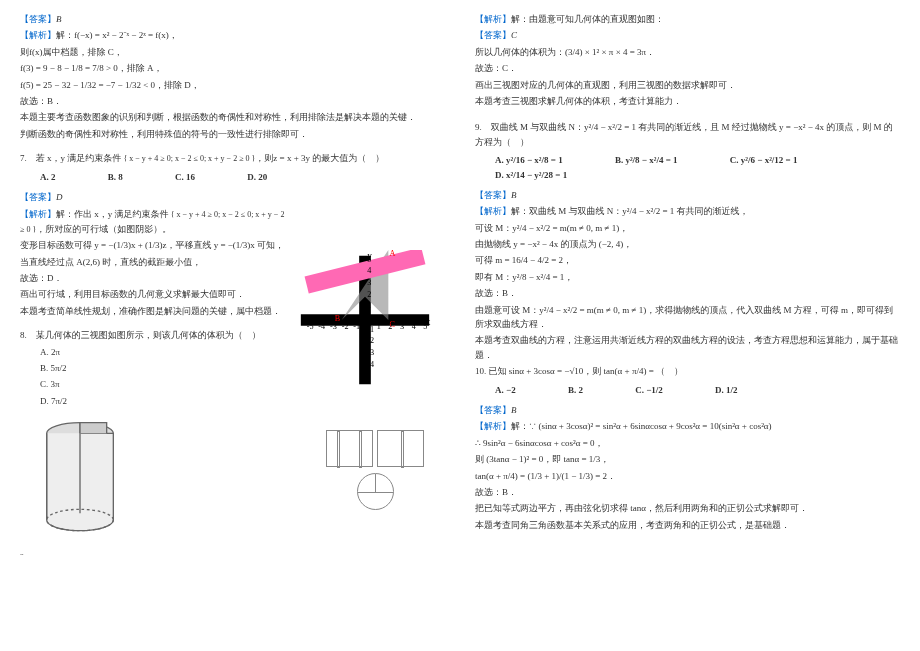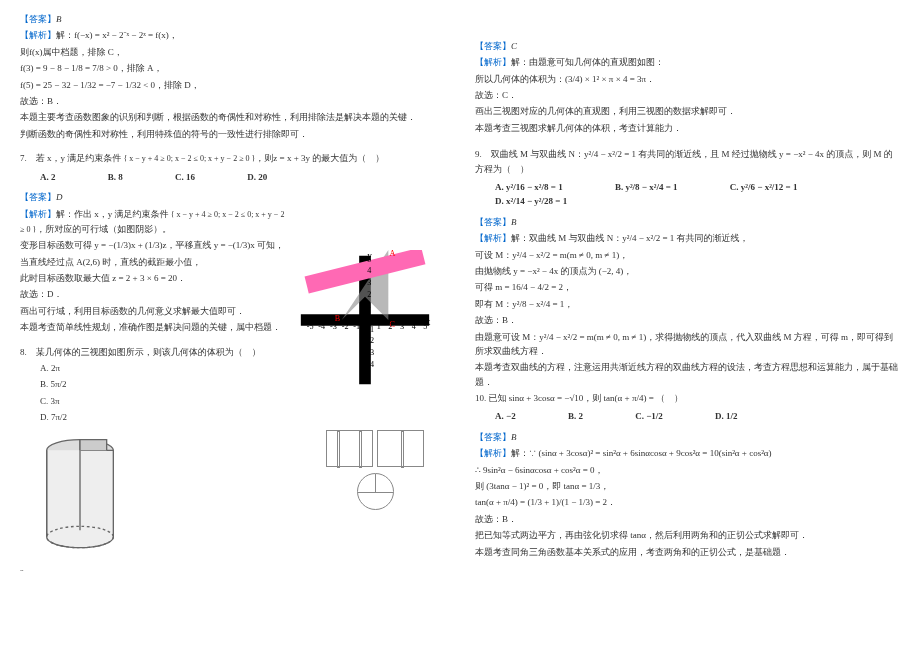--- a/index.html
+++ b/index.html
@@ -9,21 +9,20 @@
     font-size: 9px;
     line-height: 1.6;
     color: #333;
     background: #fff;
     width: 920px;
     box-sizing: border-box;
   }
   .page {
     display: flex;
     gap: 30px;
-    align-items: flex-end;
   }
   .col {
     flex: 1;
     position: relative;
   }
   .blue { color: #0066cc; }
   p { margin: 2px 0; }
   .opts { margin: 4px 0 6px 20px; }
   .opts span { display: inline-block; margin-right: 50px; font-weight: bold; }
   .graph {
@@ -74,21 +73,20 @@
       <span>A. 2</span>
       <span>B. 8</span>
       <span>C. 16</span>
       <span>D. 20</span>
     </div>
 
     <p><span class="blue">【答案】</span><i>D</i></p>
     <p style="max-width:270px"><span class="blue">【解析】</span><span>解：作出 x，y 满足约束条件</span> <span style="font-size:8px">{ x − y + 4 ≥ 0; x − 2 ≤ 0; x + y − 2 ≥ 0 }</span><span>，所对应的可行域（如图阴影）。</span></p>
     <p style="max-width:270px">变形目标函数可得 y = −(1/3)x + (1/3)z，平移直线 y = −(1/3)x 可知，</p>
     <p>当直线经过点 A(2,6) 时，直线的截距最小值，</p>
-    <p>此时目标函数取最大值 z = 2 + 3 × 6 = 20．</p>
     <p>故选：D．</p>
     <p>画出可行域，利用目标函数的几何意义求解最大值即可．</p>
     <p>本题考查简单线性规划，准确作图是解决问题的关键，属中档题．</p>
 
     <svg class="graph" viewBox="-6 -6 12 12">
       <line class="axis" x1="-5.5" y1="0" x2="5.5" y2="0"></line>
       <line class="axis" x1="0" y1="5.5" x2="0" y2="-5.5"></line>
       <polygon class="tri" points="2,-6 2,0 0,-2 -2,0"></polygon>
       <line class="pink" x1="-5" y1="-3" x2="5" y2="-5.5"></line>
       <text x="5.2" y="0.4" font-size="0.8">x</text>
@@ -148,22 +146,22 @@
       <line x1="30" y1="2" x2="30" y2="70" stroke="#666"></line>
       <path d="M 5 10 L 5 75" stroke="#666"></path>
       <ellipse cx="30" cy="75" rx="25" ry="8" fill="none" stroke="#666" stroke-dasharray="2"></ellipse>
       <path d="M 30 10 L 30 2 L 50 2 L 50 10" fill="#ccc" stroke="#666"></path>
     </svg>
 
     <div class="pagenum">2</div>
   </div>
 
   <div class="col">
+    <p><span class="blue">【解析】</span><span>解：由题意可知几何体的直观图如图：</span></p>
     <p><span class="blue">【答案】</span><i>C</i></p>
-    <p><span class="blue">【解析】</span><span>解：由题意可知几何体的直观图如图：</span></p>
     <p>所以几何体的体积为：(3/4) × 1² × π × 4 = 3π．</p>
     <p>故选：C．</p>
     <p>画出三视图对应的几何体的直观图，利用三视图的数据求解即可．</p>
     <p>本题考查三视图求解几何体的体积，考查计算能力．</p>
 
     <p style="margin-top:12px">9.　双曲线 M 与双曲线 N：y²/4 − x²/2 = 1 有共同的渐近线，且 M 经过抛物线 y = −x² − 4x 的顶点，则 M 的方程为（　）</p>
     <div class="opts">
       <span>A. y²/16 − x²/8 = 1</span>
       <span>B. y²/8 − x²/4 = 1</span>
       <span>C. y²/6 − x²/12 = 1</span>

